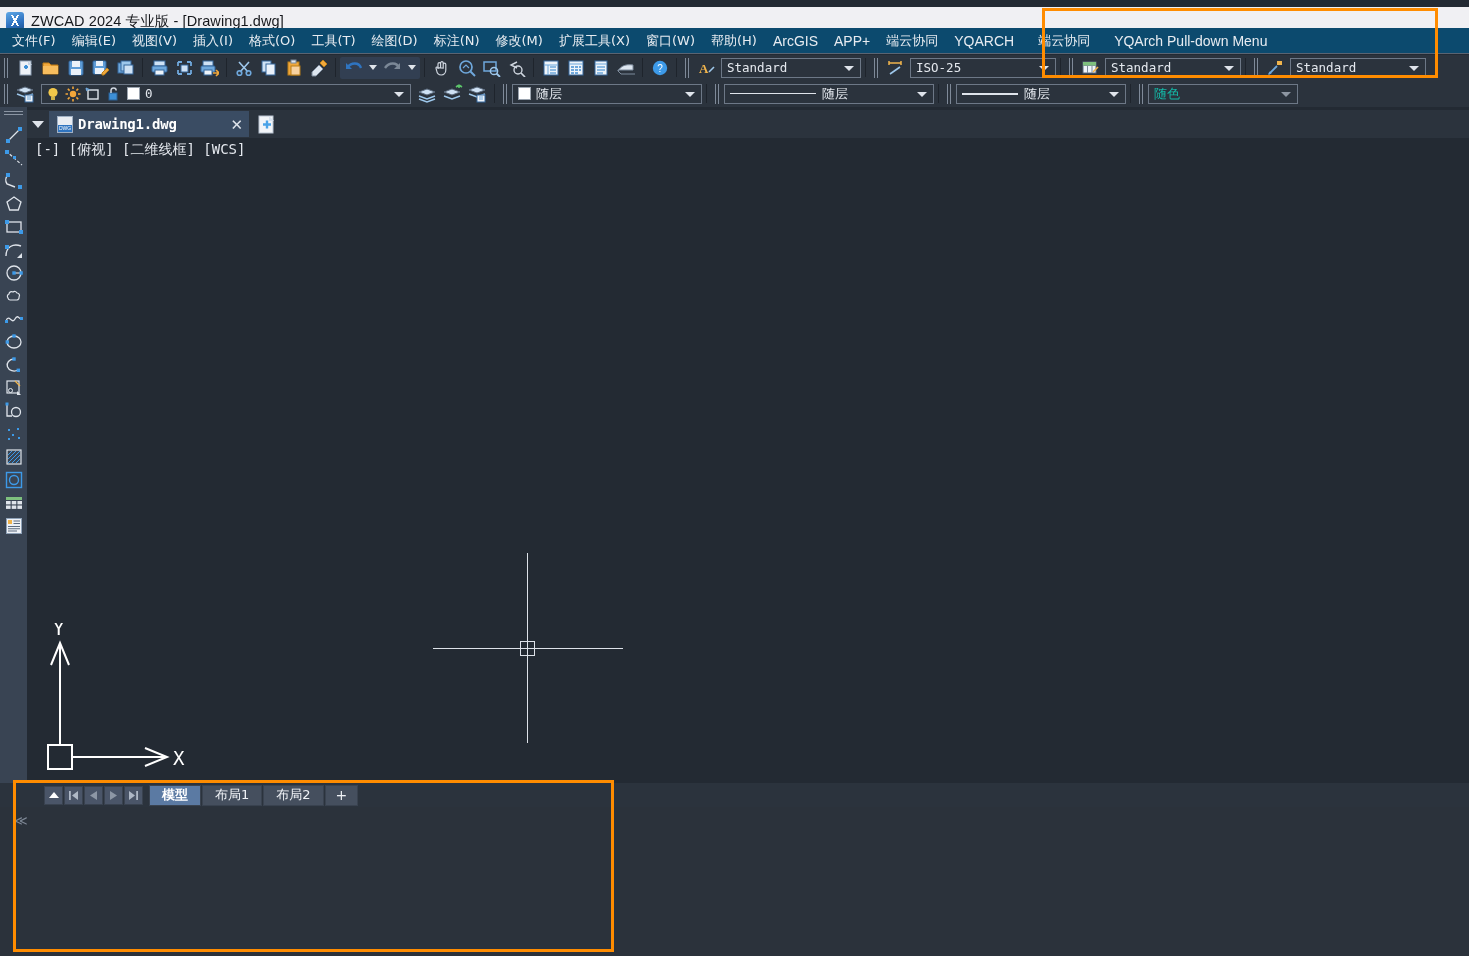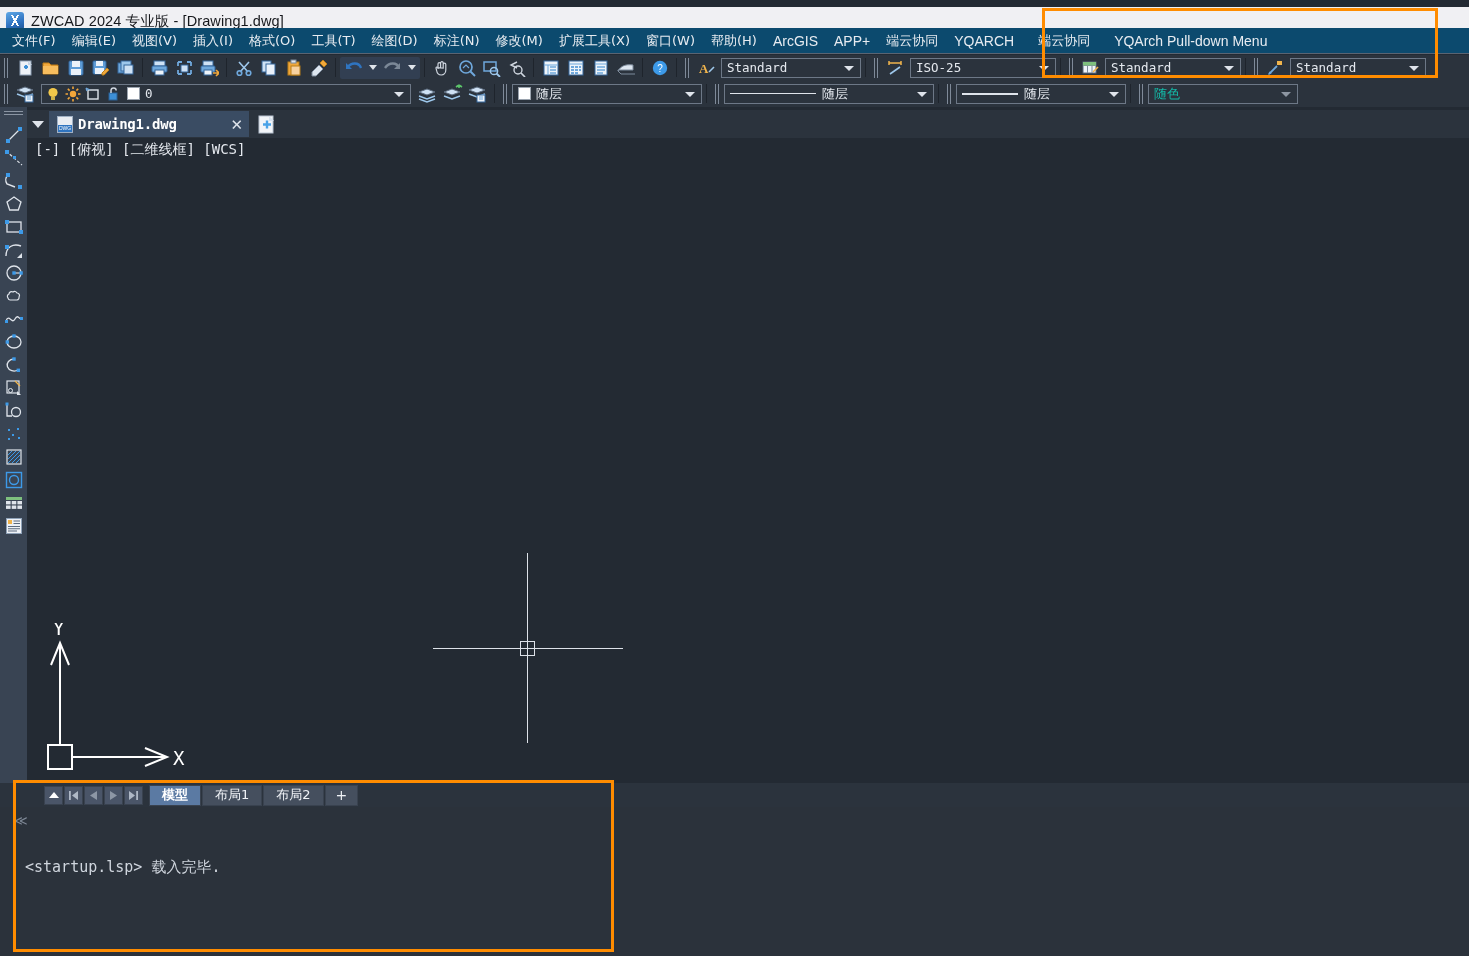--- a/index.html
+++ b/index.html
@@ -773,21 +773,20 @@
 
   <div class="ltab active">模型</div>
   <div class="ltab">布局1</div>
   <div class="ltab">布局2</div>
   <div class="ltab plus">+</div>
 </div>
 
 <div id="cmdarea">
   <div id="cmd-handle">≪</div>
   <div id="cmdlines">
-    <div class="l">&lt;startup.lsp&gt; 载入完毕.</div>
     
     
     
     
   </div>
 </div>
 
 <div class="hl" id="hl-top"></div>
 <div class="hl" id="hl-bottom"></div>
 

